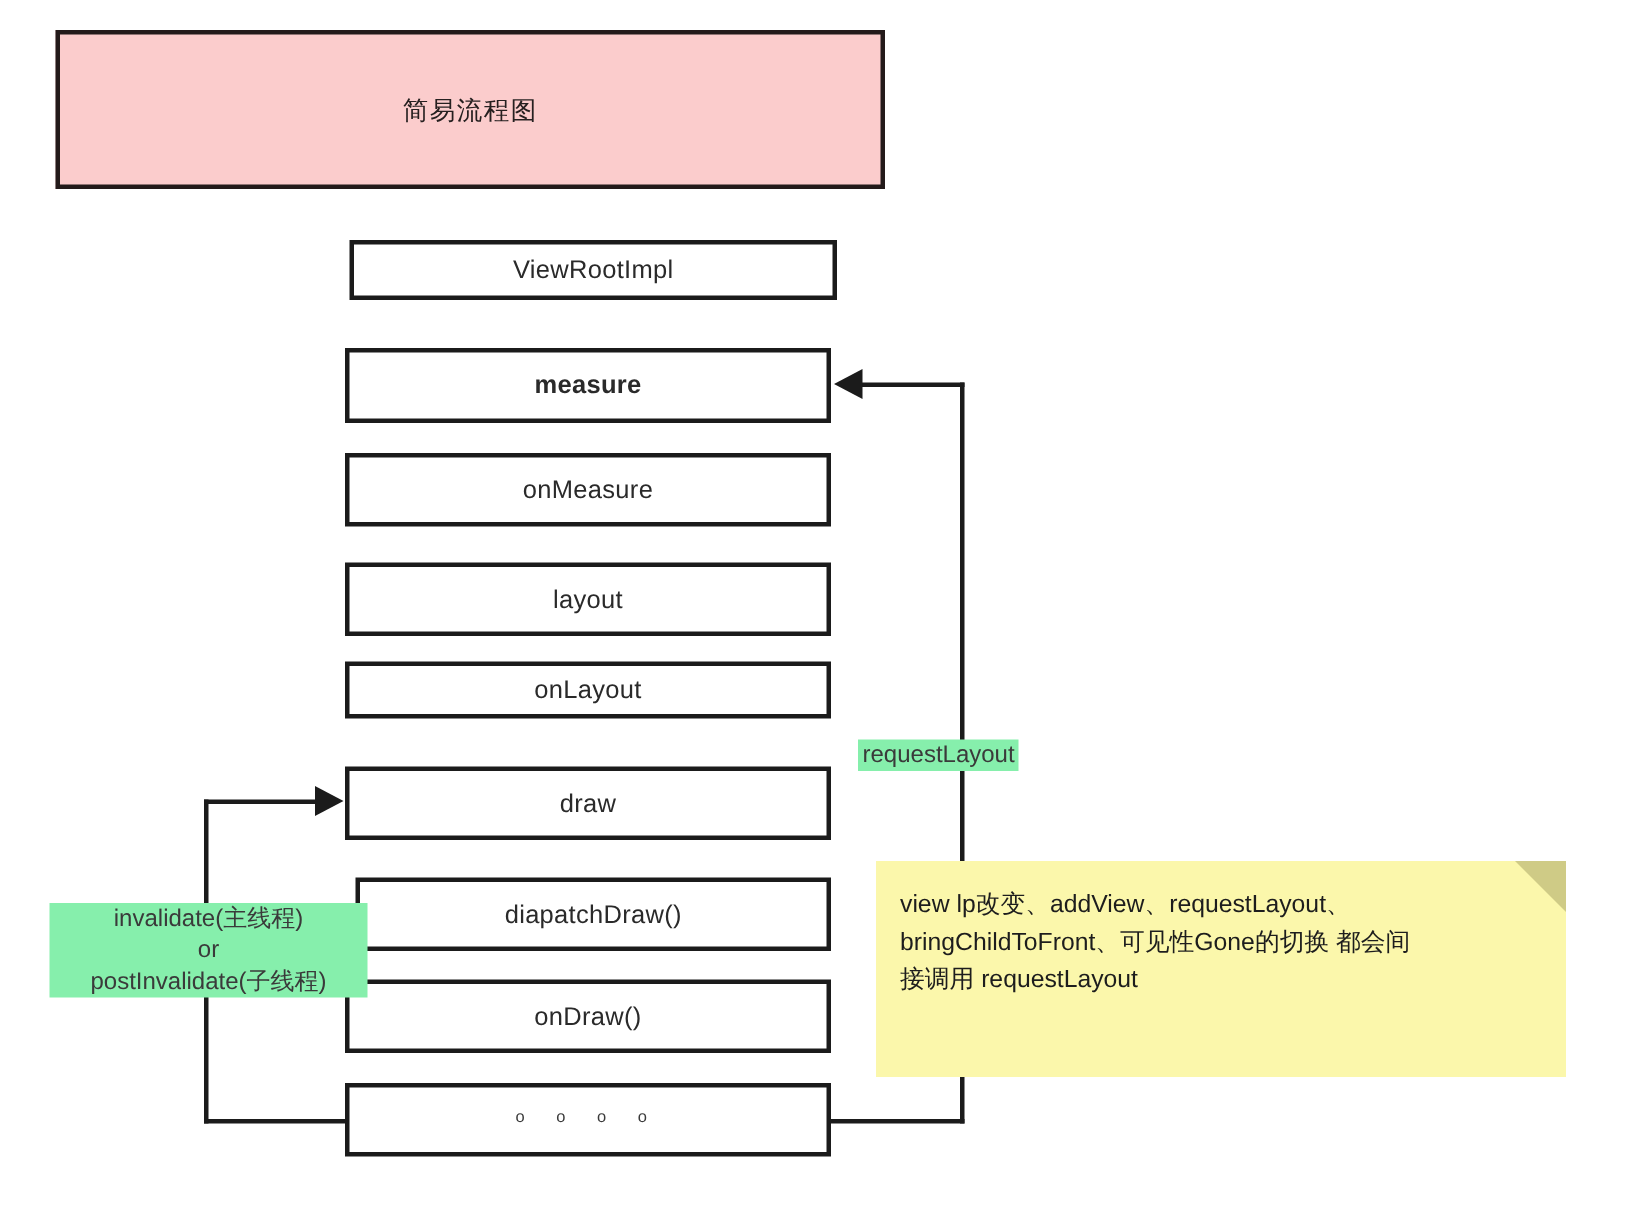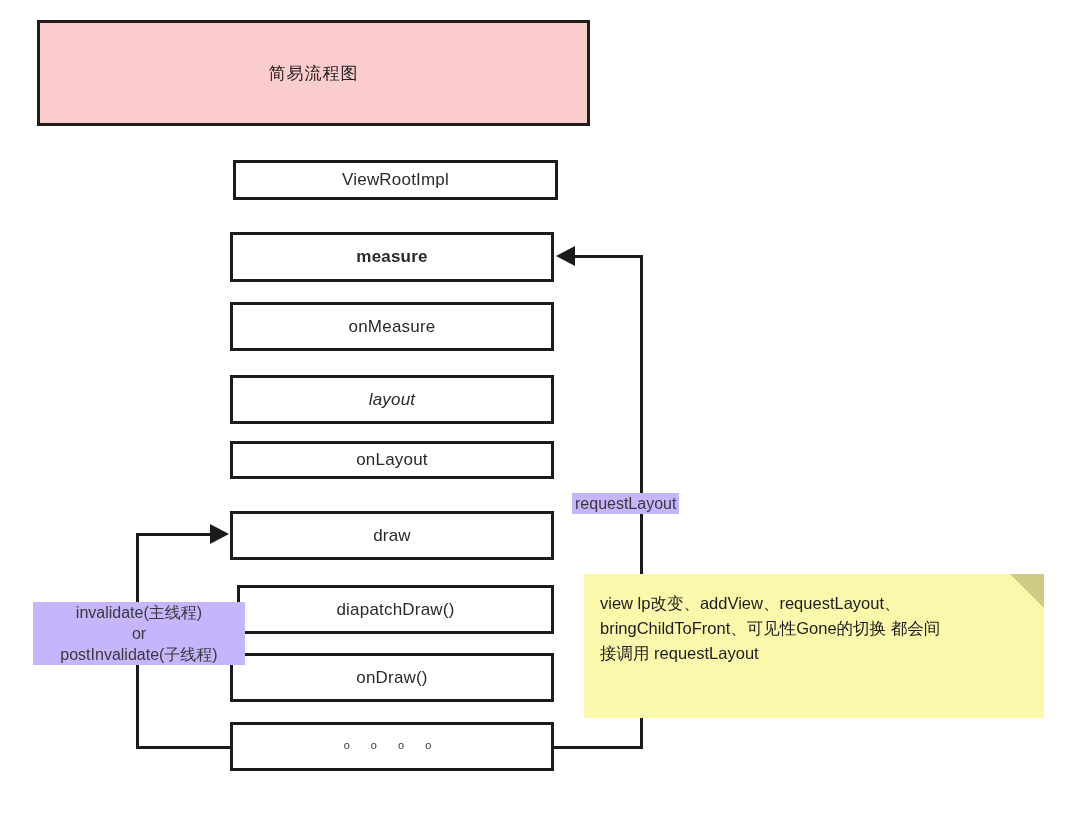--- a/index.html
+++ b/index.html
@@ -88,21 +88,21 @@
     border-top: 10px solid transparent;
     border-bottom: 10px solid transparent;
     border-left: 19px solid #1b1b1b;
   }
 
   
   .edge-label {
     position: absolute;
     font-size: 16px;
     color: #3a3a3a;
-    background: #c4b5fd;
+    background: #86efac;
     white-space: nowrap;
     z-index: 5;
     line-height: 1.32;
   }
   #label-request-layout {
     left: 572px;
     top: 493px;
     padding: 0 3px;
   }
   #label-invalidate {
@@ -176,21 +176,21 @@
   </div>
 
   <div class="flow-box" style="left:230px; top:232px; width:324px; height:50px;font-weight:bold;">
     <span class="flow-label">measure</span>
   </div>
 
   <div class="flow-box" style="left:230px; top:302px; width:324px; height:49px;">
     <span class="flow-label">onMeasure</span>
   </div>
 
-  <div class="flow-box" style="left:230px; top:375px; width:324px; height:49px;font-style:italic;">
+  <div class="flow-box" style="left:230px; top:375px; width:324px; height:49px;">
     <span class="flow-label">layout</span>
   </div>
 
   <div class="flow-box" style="left:230px; top:441px; width:324px; height:38px;">
     <span class="flow-label">onLayout</span>
   </div>
 
   <div class="flow-box" style="left:230px; top:511px; width:324px; height:49px;">
     <span class="flow-label">draw</span>
   </div>

